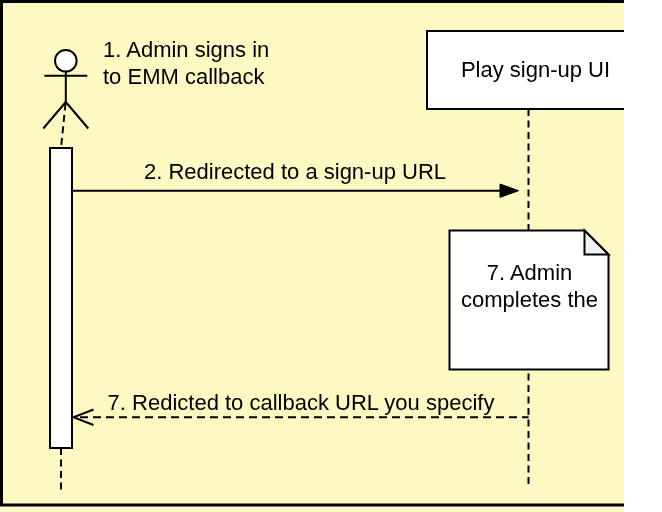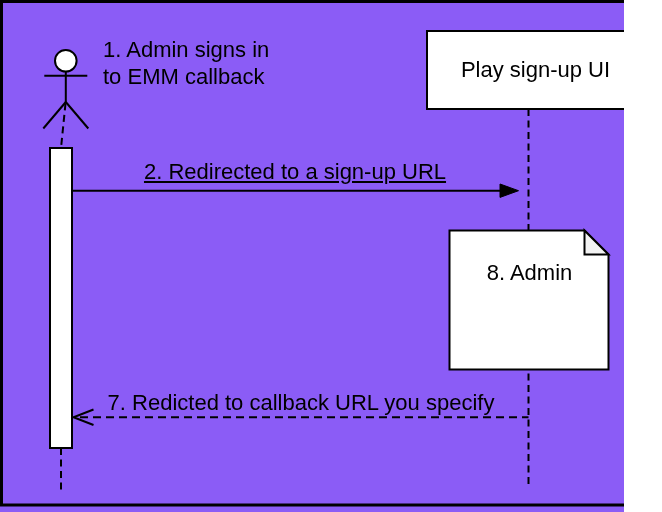--- a/index.html
+++ b/index.html
@@ -1,20 +1,20 @@
 <!DOCTYPE html>
 <html><head>
 <meta charset="utf-8">
 <style>
   html, body { margin: 0; padding: 0; background: #fff; }
   .canvas {
     position: relative;
     width: 624px;
     height: 512px;
-    background: #8b5cf6;
+    background: #fef9c3;
     font-family: "Liberation Sans", sans-serif;
     color: #000;
     overflow: hidden;
   }
   .canvas svg { position: absolute; left: 0; top: 0; }
   .label {
     position: absolute;
     font-size: 22px;
     line-height: 27px;
     color: #000;
@@ -22,21 +22,21 @@
   }
   .label-center { text-align: center; }
   .participant-label-box {
     position: absolute;
     left: 427px; top: 31px; width: 201px; height: 78px;
     display: flex; align-items: center; justify-content: center;
     font-size: 22px;
     margin-left: 8px;
   }
   .actor-label { left: 103px; top: 36px; }
-  .msg2-label { left: 72px; top: 158px; width: 446px; text-decoration: underline; }
+  .msg2-label { left: 72px; top: 158px; width: 446px; }
   .note-label { left: 450px; top: 259px; width: 159px; }
   .msg4-label { left: 73px; top: 389px; width: 456px; }
 </style>
 </head>
 <body>
 
 <div class="canvas">
 
   <svg width="662" height="512" viewBox="0 0 662 512">
 
@@ -78,18 +78,19 @@
   <div class="label actor-label">
     <div>1. Admin signs in</div>
     <div>to EMM callback</div>
   </div>
 
   <div class="participant-label-box">Play sign-up UI</div>
 
   <div class="label label-center msg2-label">2. Redirected to a sign-up URL</div>
 
   <div class="label label-center note-label">
-    <div>8. Admin</div>
+    <div>7. Admin</div>
+    <div>completes the</div>
   </div>
 
   <div class="label label-center msg4-label">7. Redicted to callback URL you specify</div>
 
 </div>
 
 </body></html>

